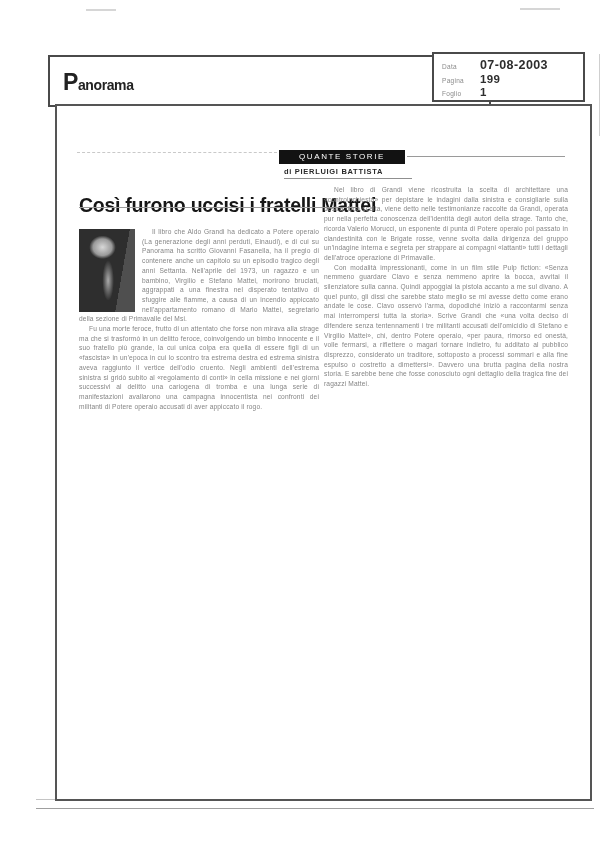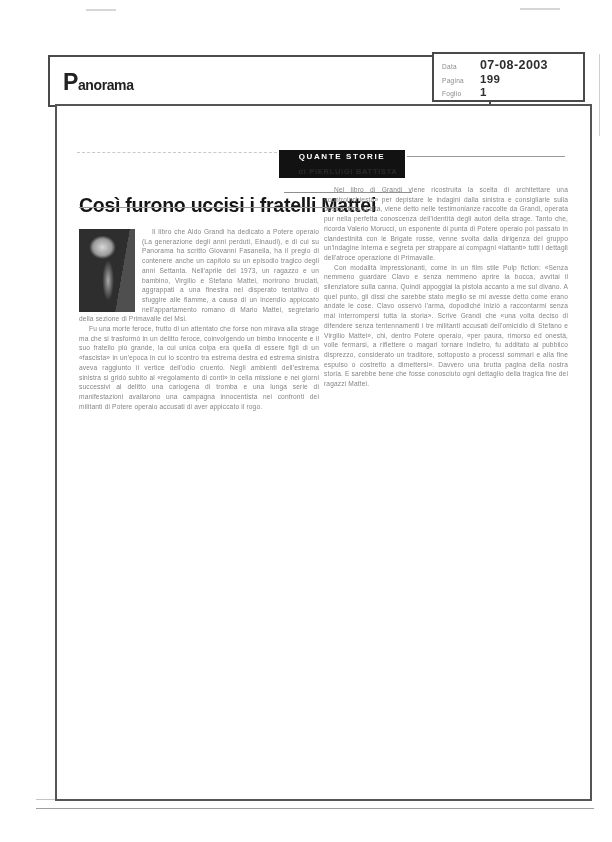--- a/index.html
+++ b/index.html
@@ -34,32 +34,32 @@
   .main-box{
     position:absolute;left:55px;top:104px;width:533px;height:693px;
     border:2px solid #555;background:#fff;
   }
 
   .kicker-dashes{
     position:absolute;left:20px;top:46px;width:200px;height:0;
     border-top:1px dashed #c9c9c9;
   }
   .kicker-box{
-    position:absolute;left:222px;top:44px;width:126px;height:28px;
+    position:absolute;left:222px;top:44px;width:126px;height:14px;
     background:#121212;color:#fff;text-align:center;
-    font-size:8px;font-weight:bold;letter-spacing:1.6px;line-height:14px;
+    font-size:8px;font-weight:normal;letter-spacing:1.6px;line-height:14px;
   }
   .kicker-line{
     position:absolute;left:350px;top:50px;width:158px;height:0;
     border-top:1.5px solid #9a9a9a;
   }
   .byline{
     position:absolute;left:227px;top:61px;width:128px;
     font-size:7.5px;font-weight:bold;color:#2a2a2a;letter-spacing:0.7px;
-    border-bottom:1.5px solid #8f8f8f;padding-bottom:16px;text-align:center;
+    border-bottom:1.5px solid #8f8f8f;padding-bottom:2px;
   }
 
   .headline{
     position:absolute;left:22px;top:73px;width:308px;
     font-size:21px;font-weight:bold;color:#161616;letter-spacing:-0.3px;
     transform:scaleX(0.93);transform-origin:left top;white-space:nowrap;
   }
   .headline-rule{
     position:absolute;left:22px;top:101px;width:278px;height:0;
     border-top:1.5px solid #9a9a9a;

